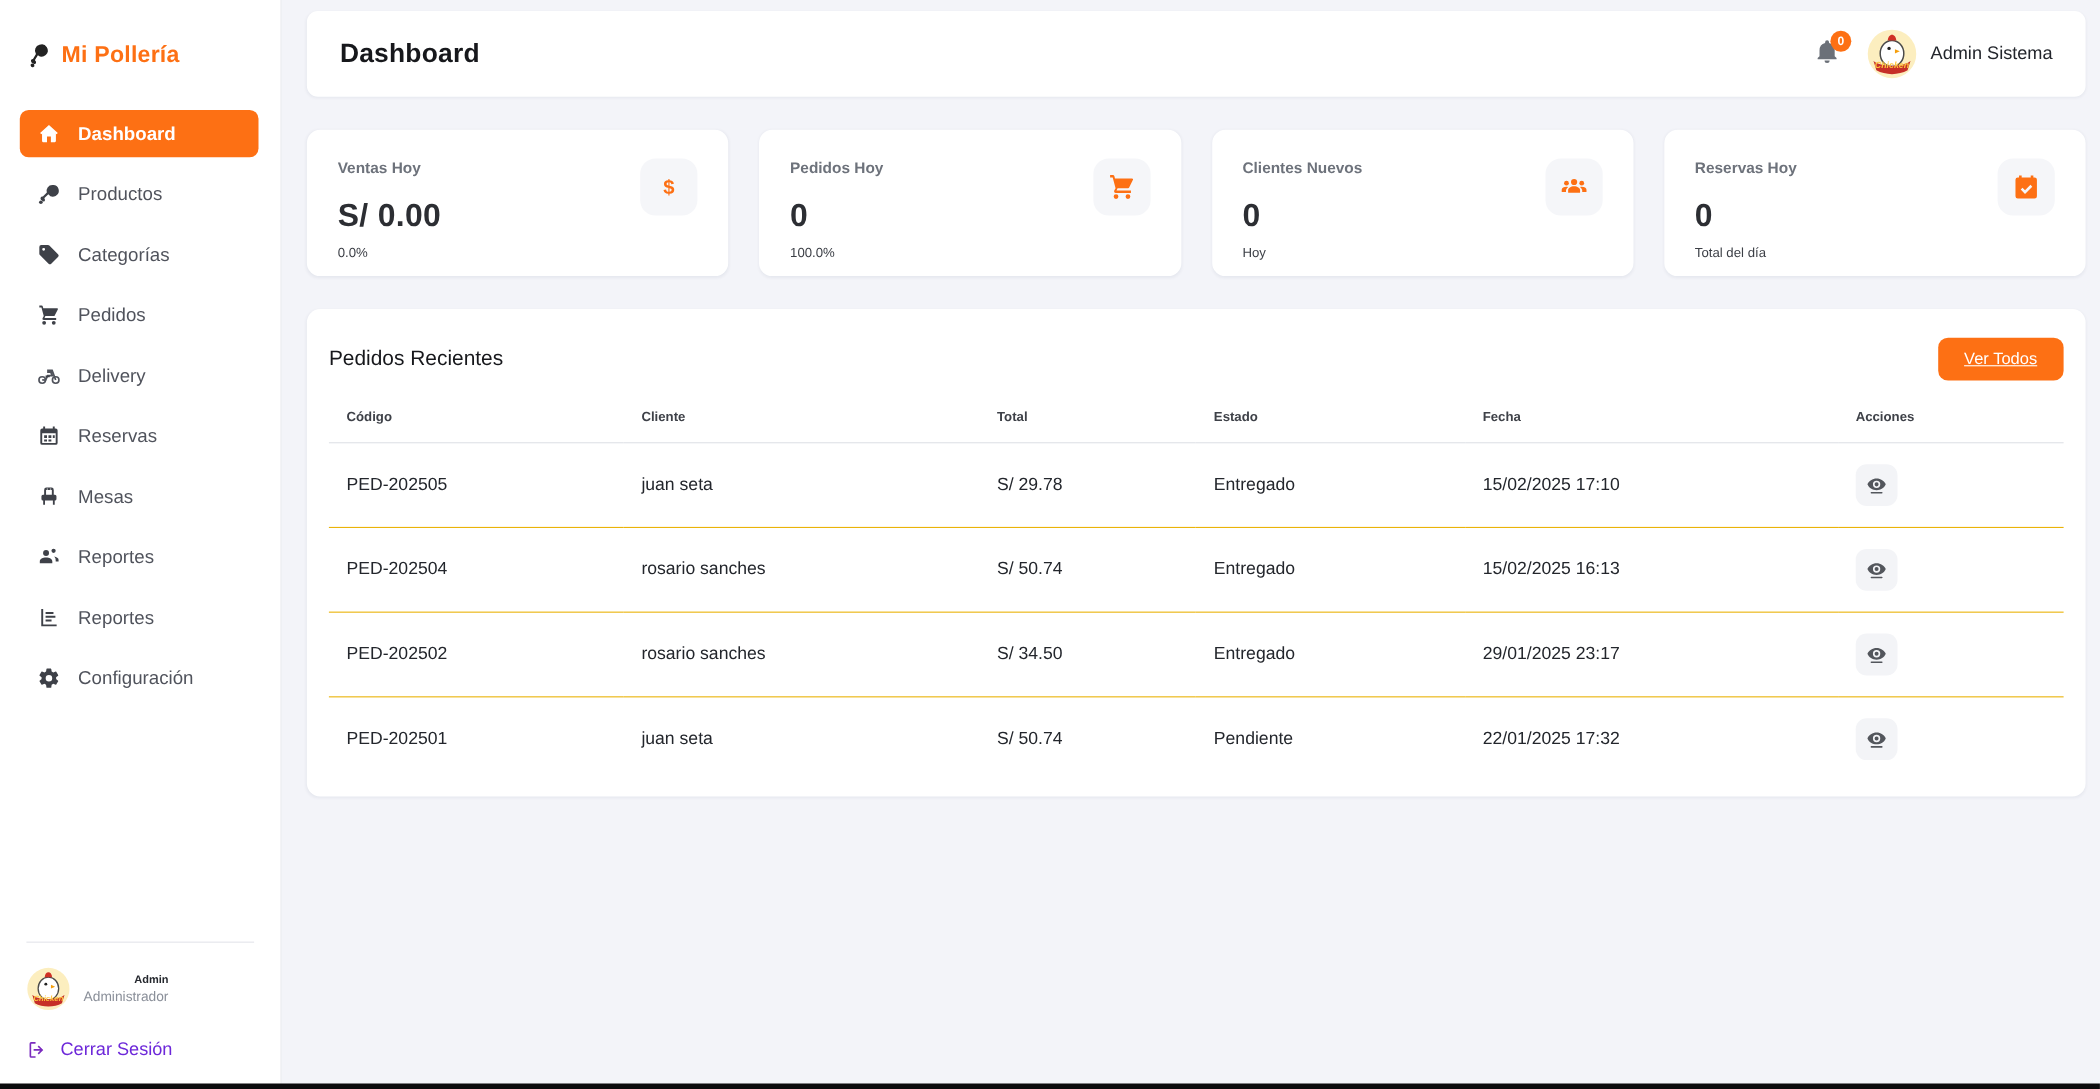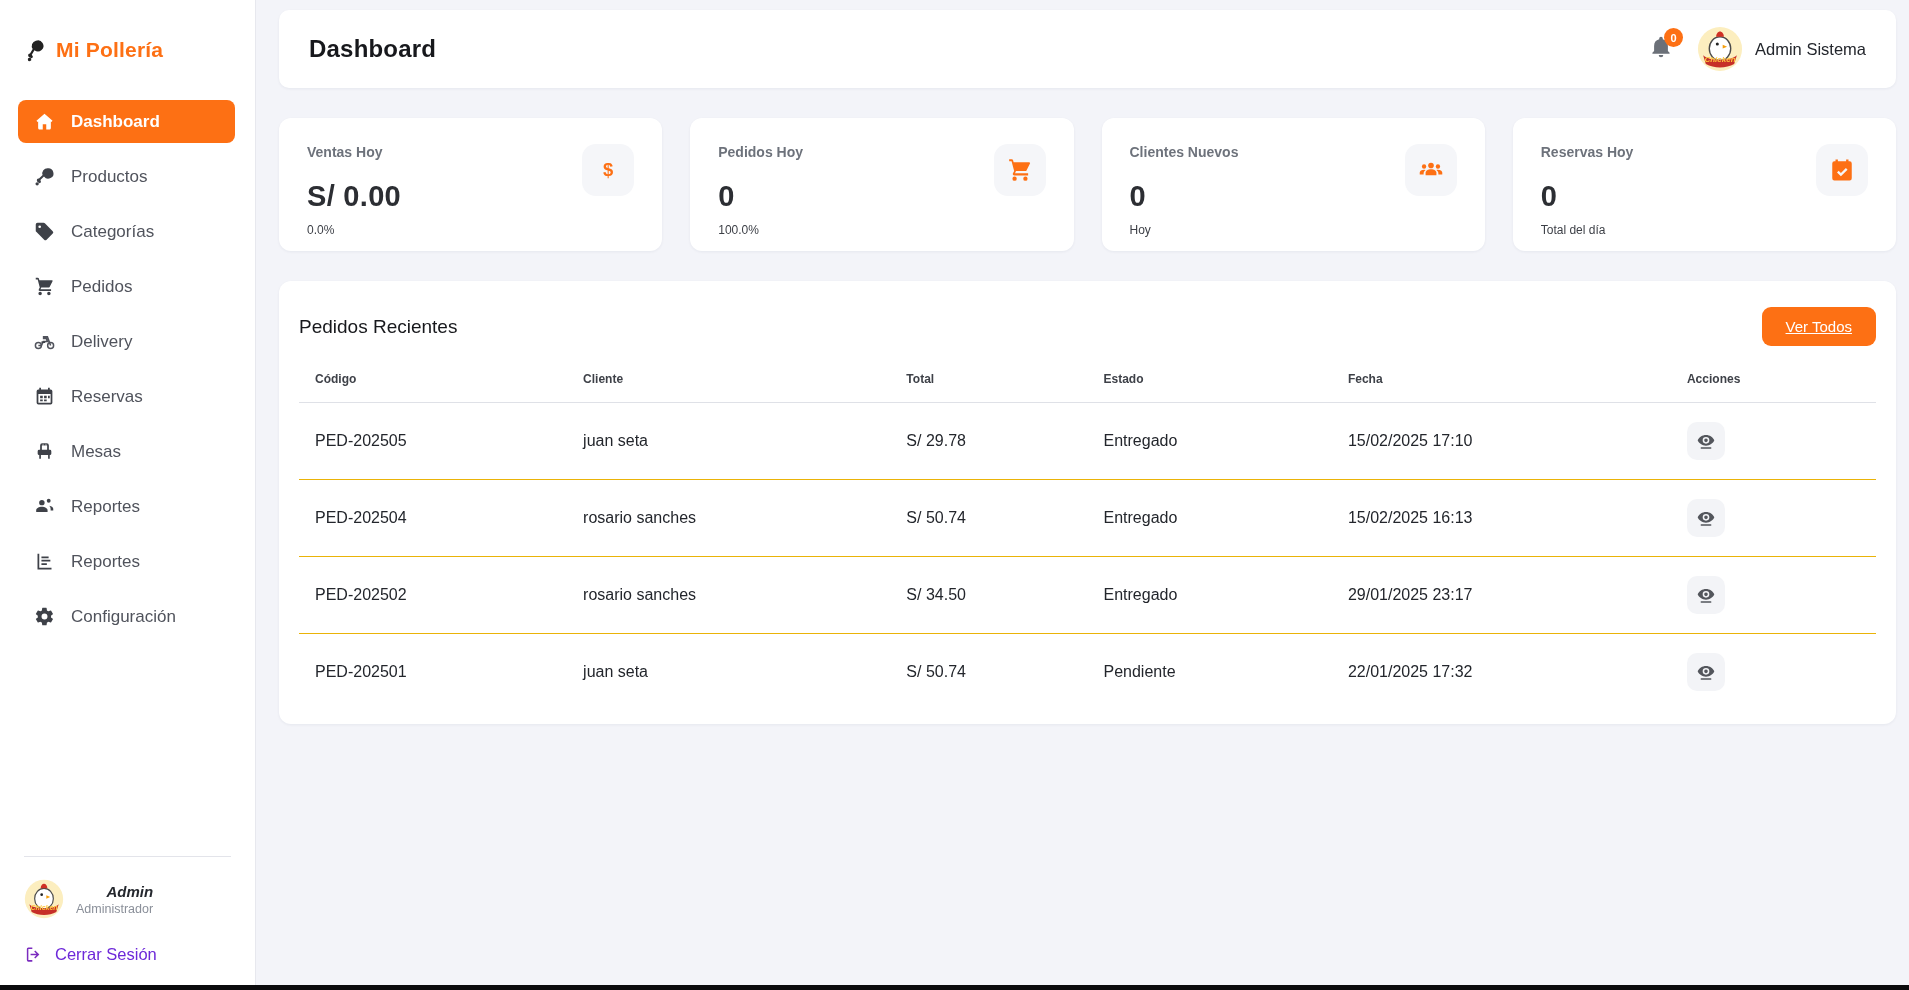--- a/index.html
+++ b/index.html
@@ -19,21 +19,21 @@
               border-radius:8px; color:#50535c; font-size:17px; cursor:pointer; }
   .nav-item .nav-icon { width:21px; height:21px; display:inline-flex; }
   .nav-item .nav-icon svg { width:21px; height:21px; fill:#3e4148; }
   .nav-item.active { background:#fd7014; color:#ffffff; font-weight:bold; }
   .nav-item.active .nav-icon svg { fill:#ffffff; }
 
   .sidebar-bottom { margin-top:auto; padding:0 24px 26px 24px; }
   .sidebar-divider { border-top:1px solid #e3e4ea; margin-bottom:22px; }
   .side-user { display:flex; align-items:center; gap:12px; }
   .side-user .avatar { width:40px; height:40px; }
-  .side-user-name { font-size:15px; font-weight:bold; color:#25282e;font-style:italic; }
+  .side-user-name { font-size:10px; font-weight:bold; color:#25282e; }
   .side-user-role { font-size:12.5px; color:#8a8f99; margin-top:2px; }
   .logout { display:flex; align-items:center; gap:12px; margin-top:26px; color:#6d28d9;
             font-size:16.5px; cursor:pointer; }
   .logout svg { width:19px; height:19px; fill:#7b2cbf; }
 
   
   .main { flex:1; padding:10px 13px 0 23px; overflow:hidden; }
   .topbar { background:#ffffff; border-radius:10px; box-shadow:0 1px 3px rgba(25,30,60,.06);
             padding:0 30px; height:78px; display:flex; align-items:center; justify-content:space-between; }
   .page-title { font-size:24px; font-weight:bold; color:#17181c; letter-spacing:.2px; }

